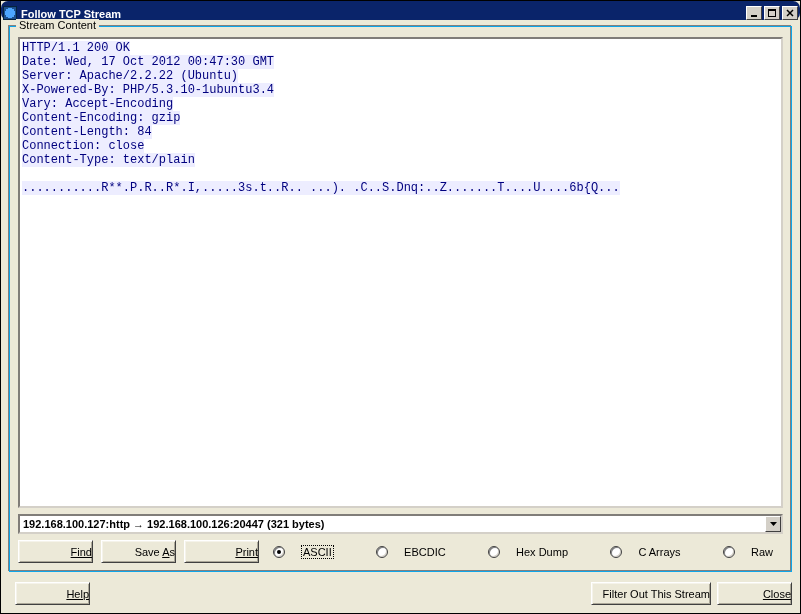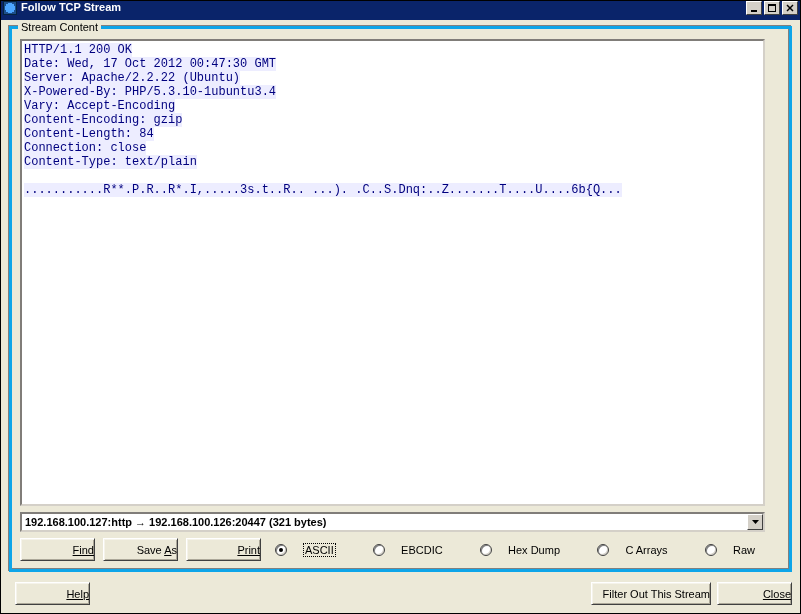--- a/index.html
+++ b/index.html
@@ -15,22 +15,23 @@
   flex-direction: column;
   position: relative;
 }
 
 .titlebar {
   height: 19px;
   background: linear-gradient(to bottom, #0a246a 0%, #3a6ea5 50%, #0a246a 100%);
   background: #0a246a;
   color: #fff;
   display: flex;
-  align-items: flex-start;
+  align-items: flex-end;
   padding: 0 2px 0 2px;
+  border-radius: 7px;
 }
 .titlebar .ico {
   width: 14px; height: 14px;
   margin-right: 4px;
   background:
     radial-gradient(circle at 50% 50%, #4da6ff 0 5px, transparent 5px),
     #1d4f8c;
   border: 1px solid #05233f;
 }
 .titlebar .title { font-weight: bold; flex: 1; font-size: 11px; }
@@ -47,24 +48,24 @@
 }
 
 .client {
   flex: 1;
   padding: 6px 8px 8px 8px;
   display: flex;
   flex-direction: column;
 }
 
 .groupbox {
-  border: 3px solid #0ea5e9;
+  border: 1px solid #0ea5e9;
   box-shadow: -1px -1px 0 #808080, inset -1px -1px 0 #808080;
   position: relative;
-  padding: 10px 24px 8px 8px;
+  padding: 10px 8px 8px 8px;
   flex: 1;
   display: flex;
   flex-direction: column;
 }
 .groupbox .legend {
   position: absolute;
   top: -8px;
   left: 6px;
   background: #ece9d8;
   padding: 0 3px;

